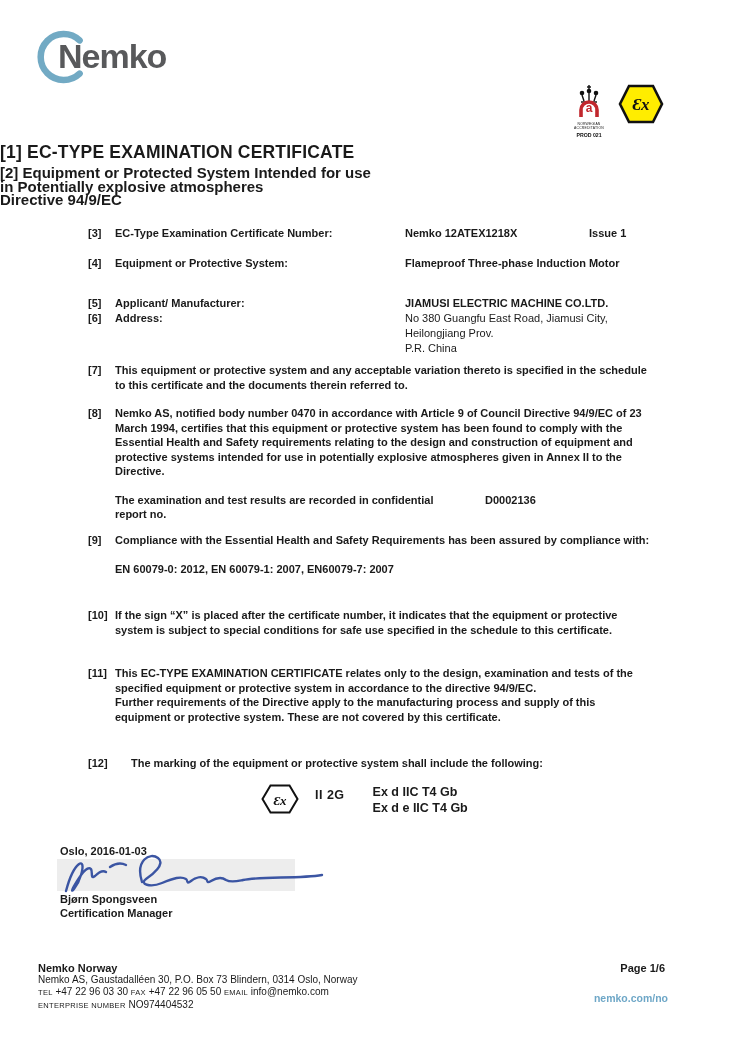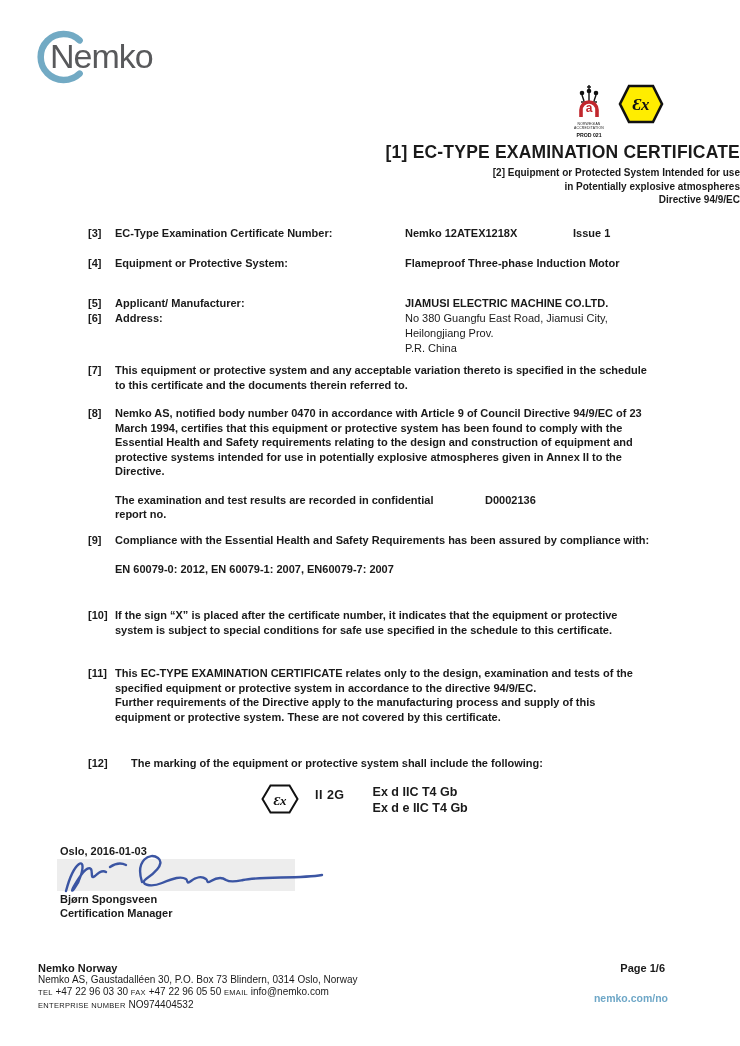--- a/index.html
+++ b/index.html
@@ -5,37 +5,37 @@
   * { margin:0; padding:0; box-sizing:border-box; }
   body { background:#9a9a9a; font-family:"Liberation Sans", sans-serif; }
   .page {
     position:relative; width:740px; height:1046px; background:#ffffff;
     margin:0 auto; color:#1a1a1a; overflow:hidden;
   }
   
   .logo { position:absolute; top:28px; left:34px; width:160px; height:58px; }
   .logo svg { position:absolute; top:0; left:0; }
   .logo .logo-text {
-    position:absolute; top:9px; left:16px; font-size:34px; font-weight:normal;
+    position:absolute; top:9px; left:24px; font-size:34px; font-weight:bold;
     color:#58595b; letter-spacing:-1px; font-family:"Liberation Sans", sans-serif;text-align:center;
   }
   
   .marks { position:absolute; top:84px; right:76px; display:flex; align-items:flex-start; gap:9px; }
   .accr { width:40px; text-align:center; }
   .accr-lines { font-size:3.4px; line-height:3.9px; color:#111; letter-spacing:.2px; }
   .accr-prod { font-size:5.2px; font-weight:bold; color:#111; margin-top:1px; }
   
-  .title-block { position:absolute; top:142px; left:0; width:100%; text-align:right; }
+  .title-block { position:absolute; top:142px; left:0; width:100%; text-align:left; }
   .title { font-size:17.5px; font-weight:bold; letter-spacing:.2px; }
-  .subtitle { font-size:10px; font-weight:bold; line-height:13.5px; margin-top:3px;margin-left:12px; }
+  .subtitle { font-size:15px; font-weight:bold; line-height:13.5px; margin-top:3px; }
   
   .field { position:absolute; left:88px; display:grid; grid-template-columns:27px 290px auto; font-size:11px; line-height:15px; }
   .field .num, .field .label, .field .value { font-weight:bold; }
   .field .value-row { display:flex; }
-  .field .value-main { display:inline-block; width:168px; }
+  .field .value-main { display:inline-block; width:184px; }
   .addr { font-weight:normal; }
   
   .para { position:absolute; left:88px; width:567px; display:grid; grid-template-columns:27px 1fr; font-size:11px; line-height:14.5px; font-weight:bold; }
   .para .body { width:537px; }
   .report-line { position:relative; margin-top:14px; white-space:nowrap; }
   .report-no { position:absolute; left:370px; top:0; }
   .standards { margin-top:14px; }
   .p2 { margin-top:0; }
   
   .marking-row { display:flex; align-items:flex-start; margin-top:13px; margin-left:130px; }

